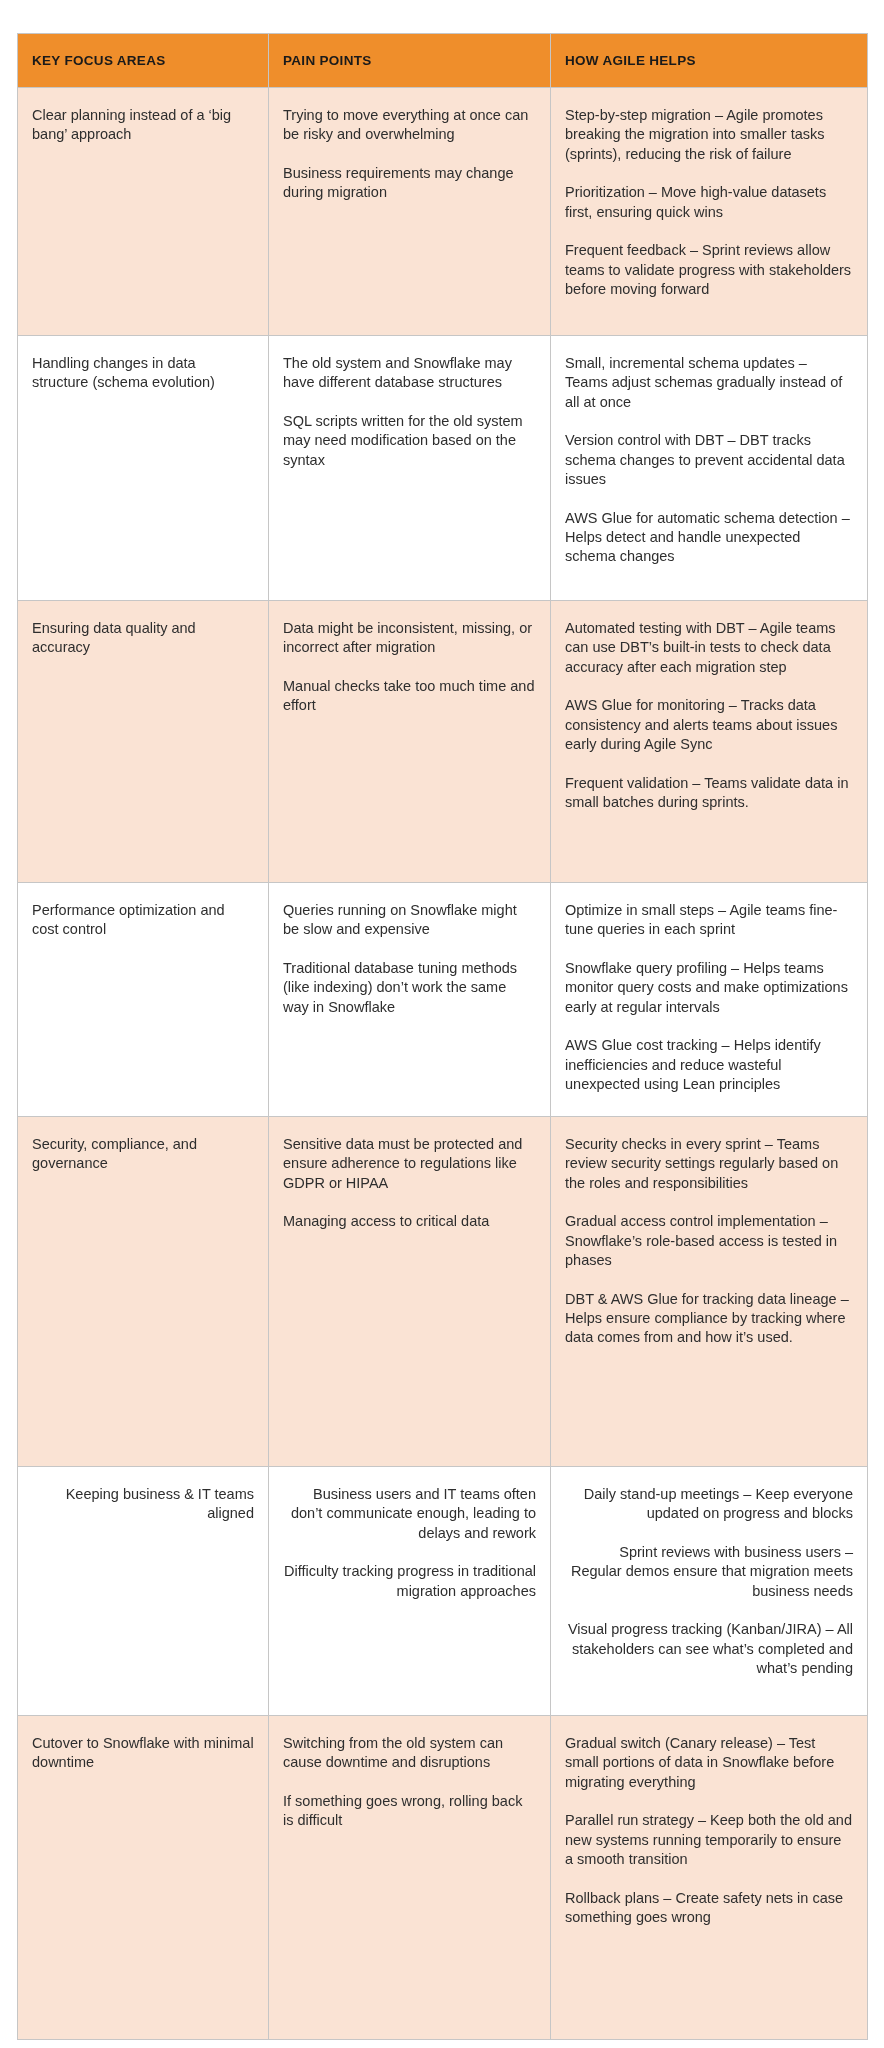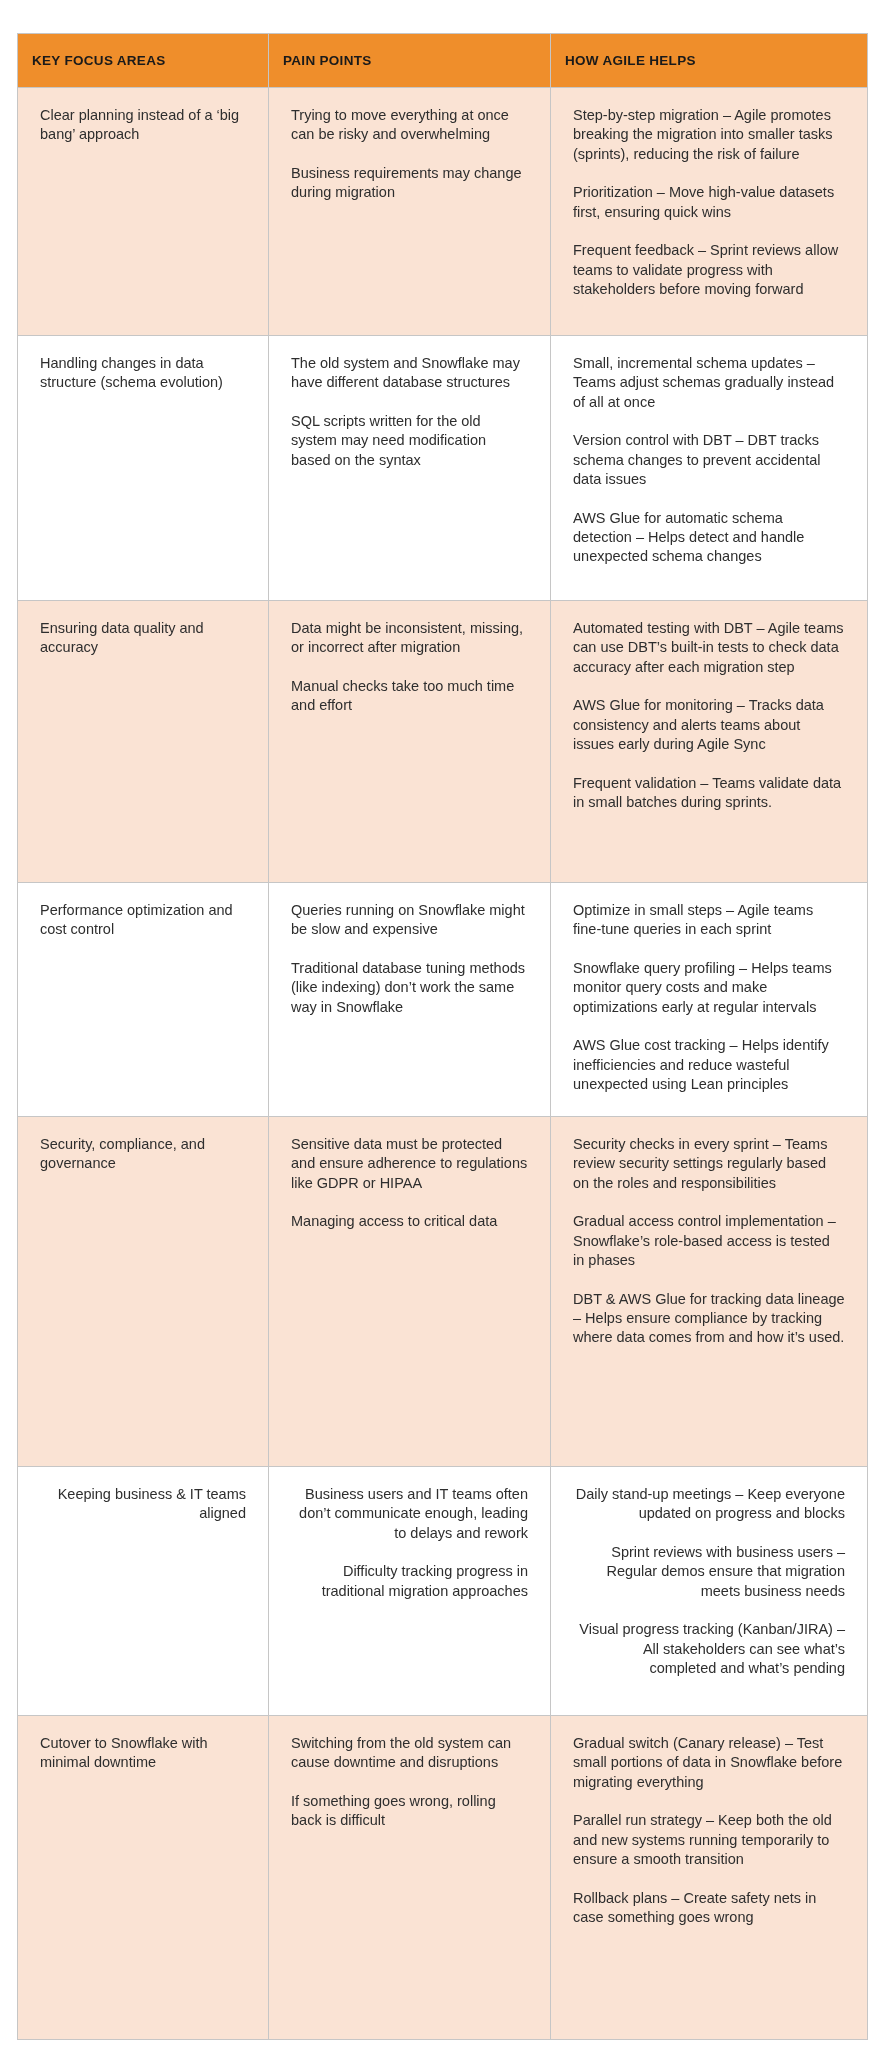--- a/index.html
+++ b/index.html
@@ -43,21 +43,21 @@
     font-weight: 700;
     letter-spacing: 0.3px;
     text-align: left;
     vertical-align: middle;
     height: 54px;
     padding: 10px 14px;
     margin-top: 15px;
   }
   table.comparison-table td {
     vertical-align: top;
-    padding: 18px 22px 20px;
+    padding: 18px 14px 20px;
     font-size: 14.5px;
     line-height: 1.34;
     color: var(--body-text);
   }
   tbody tr:nth-child(odd)  td { background: var(--row-peach); }
   tbody tr:nth-child(even) td { background: var(--row-white); }
   tbody tr:nth-child(1) td { height: 248px; }
   tbody tr:nth-child(2) td { height: 265px; }
   tbody tr:nth-child(3) td { height: 282px; }
   tbody tr:nth-child(4) td { height: 234px; }

